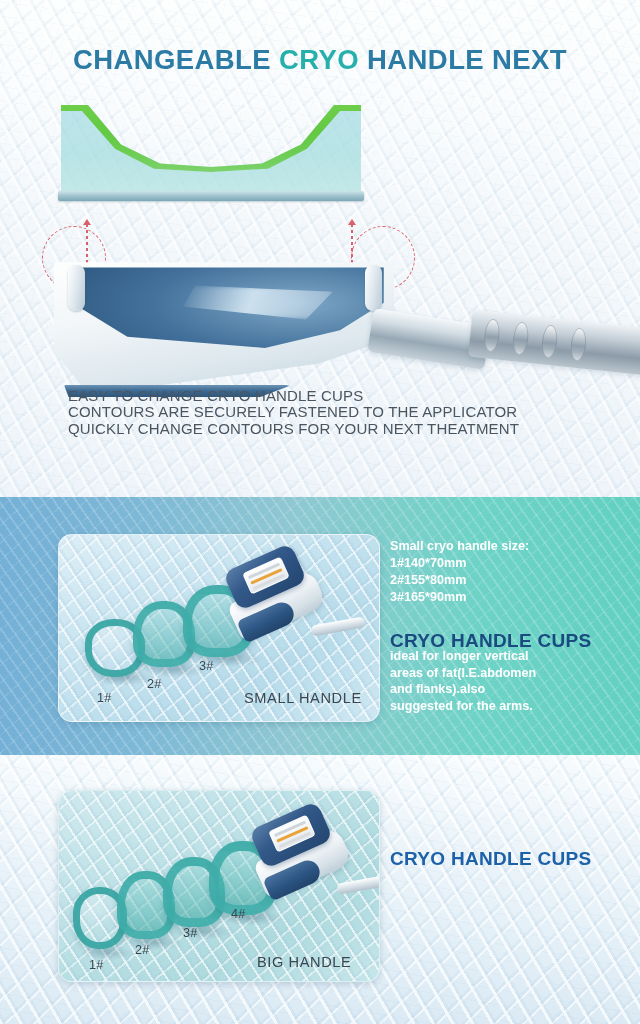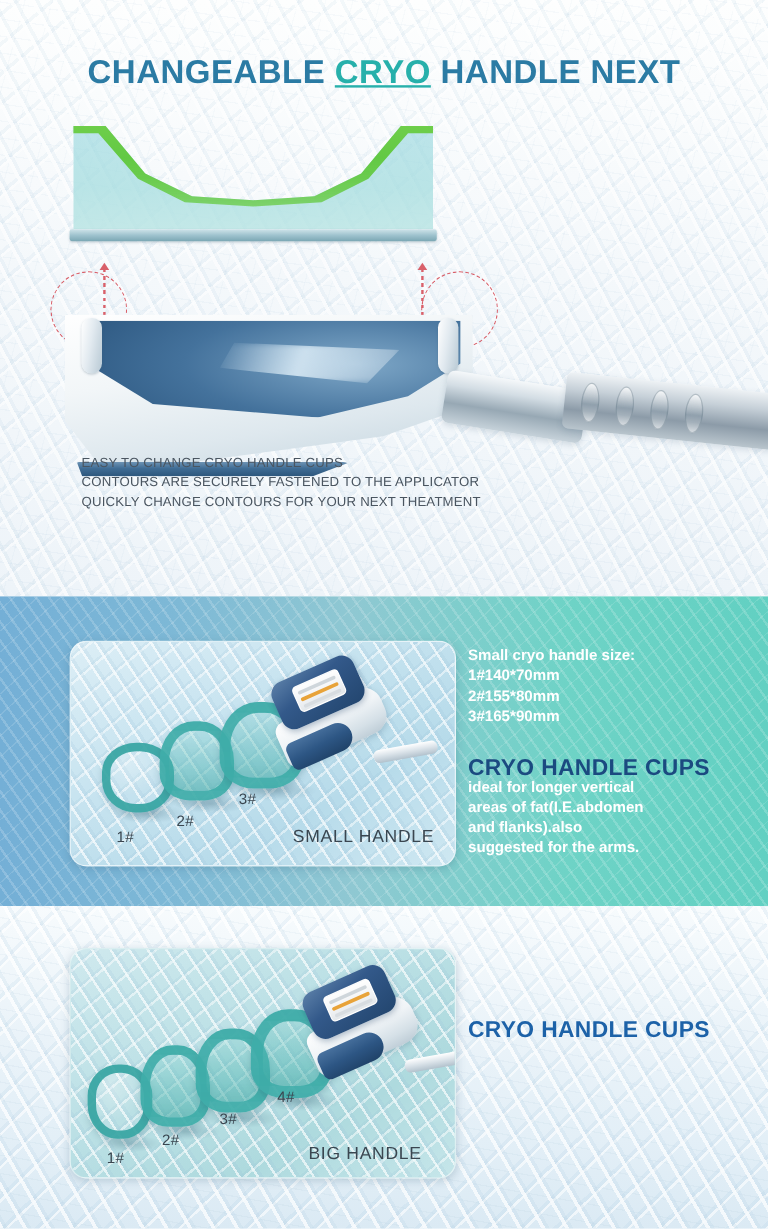--- a/index.html
+++ b/index.html
@@ -53,21 +53,21 @@
     position: absolute;
     left: 0; top: 44px;
     width: 640px;
     text-align: center;
     font-size: 27.5px;
     font-weight: bold;
     letter-spacing: .4px;
     color: #2b7ba4;
     white-space: nowrap;
   }
-  #hero-title .accent { color: #27b0ab; text-decoration: underline; }
+  #hero-title .accent { color: #27b0ab; }
 
   
   #product {
     position: absolute;
     left: 40px; top: 102px;
     width: 600px; height: 272px;
   }
 
   
   .cup-green {
@@ -200,22 +200,22 @@
     position: absolute;
     top: 7px;
     width: 15px; height: 33px;
     border-radius: 50%;
     background: linear-gradient(180deg, rgba(255,255,255,.75) 0%, rgba(130,148,162,.55) 55%, rgba(255,255,255,.55) 100%);
     border: 1px solid rgba(110,130,145,.45);
   }
 
   #hero-caption {
     position: absolute;
-    left: 68px; top: 378px;
-    font-size: 11px;
+    left: 68px; top: 388px;
+    font-size: 15px;
     line-height: 16.4px;
     color: #4a5560;
     letter-spacing: .15px;
     white-space: pre-line;
   }
 
   
   #band-small {
     position: absolute;
     left: 0; top: 497px;

